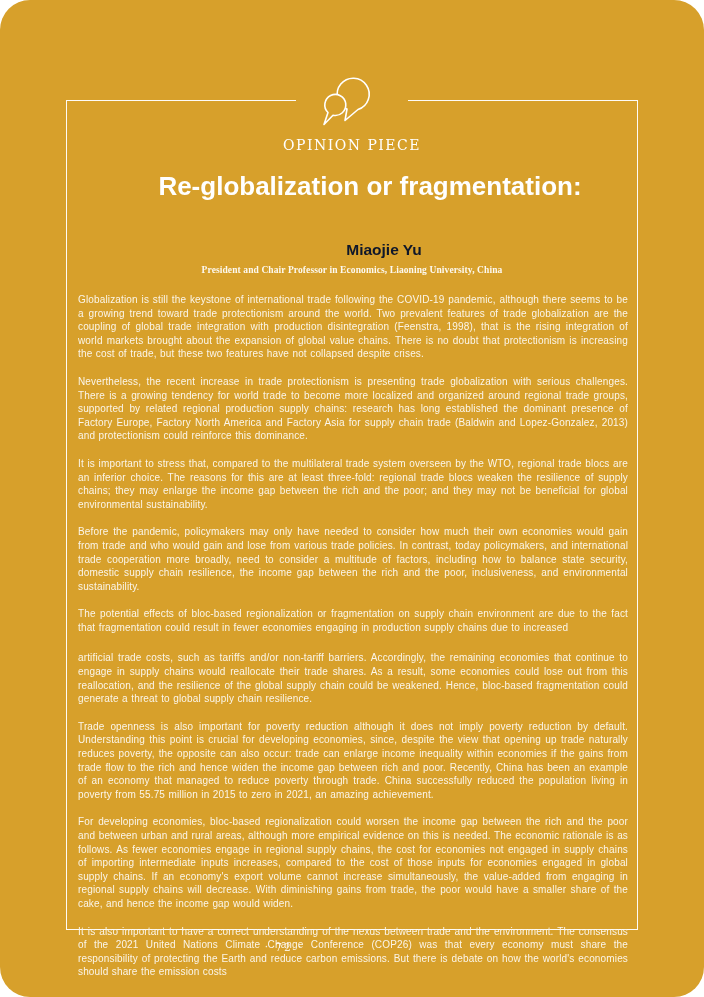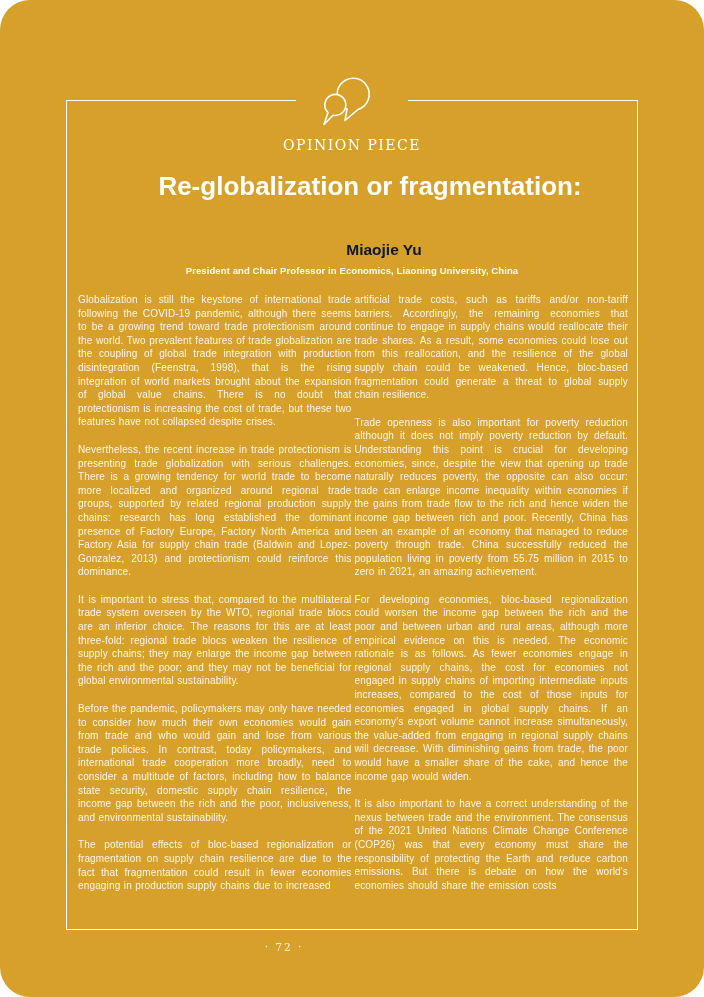--- a/index.html
+++ b/index.html
@@ -55,26 +55,27 @@
     padding-left:32px;
   }
   .affiliation {
     position:absolute;
     left:0; top:265px; width:704px;
     text-align:center;
     font-weight:bold;
     font-size:9.5px;
     letter-spacing:0.1px;
     color:#FDF9F0;
+    font-family:Liberation Serif, serif;
   }
   .body-cols {
     position:absolute;
     left:78px; top:293px;
     width:550px;
-    display:flex; gap:3px;
+    display:flex; gap:3px;flex-direction:column;
   }
   .col { flex:1; min-width:0; }
   .col p {
     margin:0 0 14px 0;
     font-size:10px; line-height:13.6px;
     text-align:justify;
     letter-spacing:0.15px;
     word-spacing:0.5px;
     color:#FBF5E9;
   }
@@ -112,21 +113,21 @@
   <div class="author">Miaojie Yu</div>
 
   <div class="affiliation">President and Chair Professor in Economics, Liaoning University, China</div>
 
   <div class="body-cols">
     <div class="col">
       <p>Globalization is still the keystone of international trade following the COVID-19 pandemic, although there seems to be a growing trend toward trade protectionism around the world. Two prevalent features of trade globalization are the coupling of global trade integration with production disintegration (Feenstra, 1998), that is the rising integration of world markets brought about the expansion of global value chains. There is no doubt that protectionism is increasing the cost of trade, but these two features have not collapsed despite crises.</p>
       <p>Nevertheless, the recent increase in trade protectionism is presenting trade globalization with serious challenges. There is a growing tendency for world trade to become more localized and organized around regional trade groups, supported by related regional production supply chains: research has long established the dominant presence of Factory Europe, Factory North America and Factory Asia for supply chain trade (Baldwin and Lopez-Gonzalez, 2013) and protectionism could reinforce this dominance.</p>
       <p>It is important to stress that, compared to the multilateral trade system overseen by the WTO, regional trade blocs are an inferior choice. The reasons for this are at least three-fold: regional trade blocs weaken the resilience of supply chains; they may enlarge the income gap between the rich and the poor; and they may not be beneficial for global environmental sustainability.</p>
       <p>Before the pandemic, policymakers may only have needed to consider how much their own economies would gain from trade and who would gain and lose from various trade policies. In contrast, today policymakers, and international trade cooperation more broadly, need to consider a multitude of factors, including how to balance state security, domestic supply chain resilience, the income gap between the rich and the poor, inclusiveness, and environmental sustainability.</p>
-      <p>The potential effects of bloc-based regionalization or fragmentation on supply chain resilience are due to the fact that fragmentation could result in fewer economies engaging in production supply chains due to increased</p>
+      <p>The potential effects of bloc-based regionalization or fragmentation on supply chain environment are due to the fact that fragmentation could result in fewer economies engaging in production supply chains due to increased</p>
     </div>
     <div class="col">
       <p>artificial trade costs, such as tariffs and/or non-tariff barriers. Accordingly, the remaining economies that continue to engage in supply chains would reallocate their trade shares. As a result, some economies could lose out from this reallocation, and the resilience of the global supply chain could be weakened. Hence, bloc-based fragmentation could generate a threat to global supply chain resilience.</p>
       <p>Trade openness is also important for poverty reduction although it does not imply poverty reduction by default. Understanding this point is crucial for developing economies, since, despite the view that opening up trade naturally reduces poverty, the opposite can also occur: trade can enlarge income inequality within economies if the gains from trade flow to the rich and hence widen the income gap between rich and poor. Recently, China has been an example of an economy that managed to reduce poverty through trade. China successfully reduced the population living in poverty from 55.75 million in 2015 to zero in 2021, an amazing achievement.</p>
       <p>For developing economies, bloc-based regionalization could worsen the income gap between the rich and the poor and between urban and rural areas, although more empirical evidence on this is needed. The economic rationale is as follows. As fewer economies engage in regional supply chains, the cost for economies not engaged in supply chains of importing intermediate inputs increases, compared to the cost of those inputs for economies engaged in global supply chains. If an economy's export volume cannot increase simultaneously, the value-added from engaging in regional supply chains will decrease. With diminishing gains from trade, the poor would have a smaller share of the cake, and hence the income gap would widen.</p>
       <p>It is also important to have a correct understanding of the nexus between trade and the environment. The consensus of the 2021 United Nations Climate Change Conference (COP26) was that every economy must share the responsibility of protecting the Earth and reduce carbon emissions. But there is debate on how the world's economies should share the emission costs</p>
     </div>
   </div>
 
   <div class="folio">· 72 ·</div>

